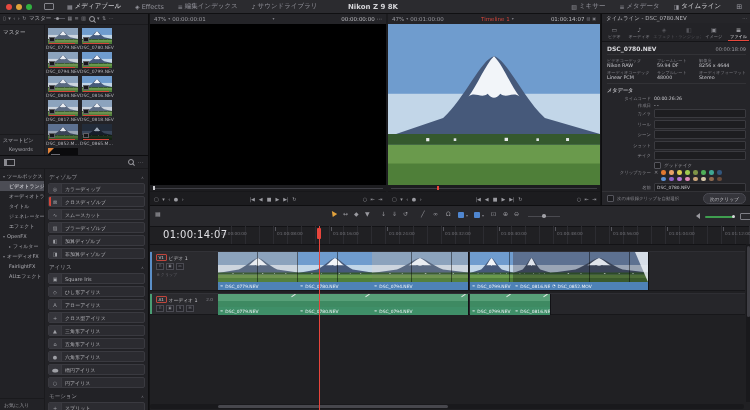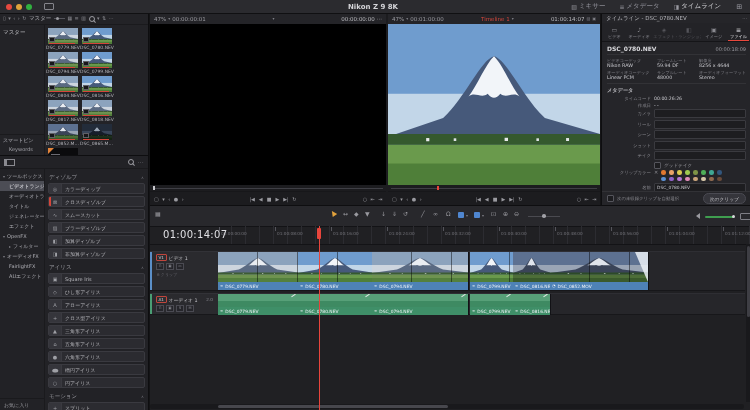--- a/index.html
+++ b/index.html
@@ -167,20 +167,38 @@
 
 <div id="app">
 
   <div class="topbar">
     <div class="lights" id="lights">
         <span class="light" style="background: rgb(230, 73, 63);"></span>
         <span class="light" style="background: rgb(223, 163, 59);"></span>
         <span class="light" style="background: rgb(49, 177, 63);"></span>
       </div>
     <span class="tb-mon"></span>
+    <div class="tb-tabs" id="tb-left">
+        <div class="tb-tab active">
+          <span class="tb-icon">▦</span>
+          <span>メディアプール</span>
+        </div>
+        <div class="tb-tab">
+          <span class="tb-icon">◈</span>
+          <span>Effects</span>
+        </div>
+        <div class="tb-tab">
+          <span class="tb-icon">≡</span>
+          <span>編集インデックス</span>
+        </div>
+        <div class="tb-tab">
+          <span class="tb-icon">♪</span>
+          <span>サウンドライブラリ</span>
+        </div>
+      </div>
     <div class="tb-title">Nikon Z 9 8K</div>
     <div class="tb-right" id="tb-right">
         <div class="tb-tab">
           <span class="tb-icon">▥</span>
           <span>ミキサー</span>
         </div>
         <div class="tb-tab">
           <span class="tb-icon">≡</span>
           <span>メタデータ</span>
         </div>

